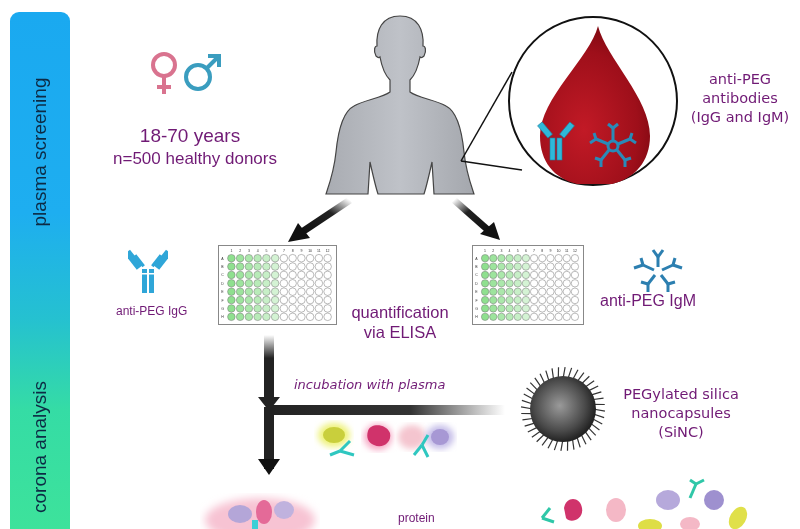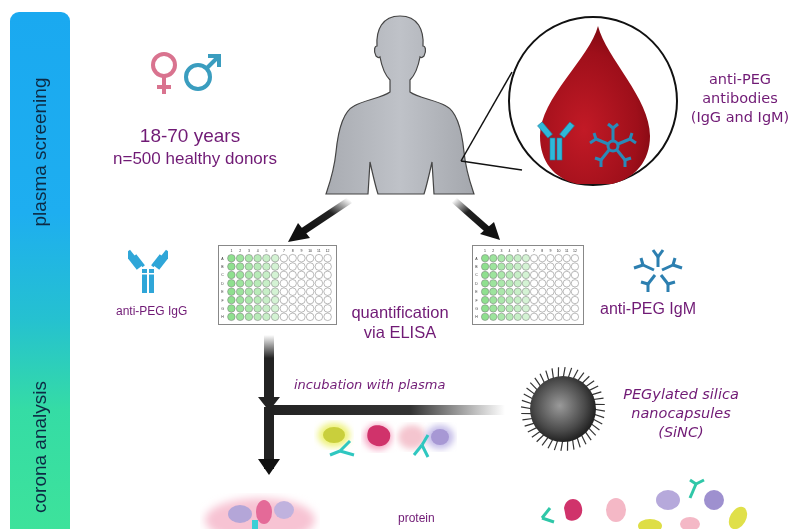--- a/index.html
+++ b/index.html
@@ -399,21 +399,21 @@
       <line x1="17" y1="11" x2="10" y2="13"></line>
       <line x1="10" y1="21" x2="10" y2="13"></line>
     <line x1="-3" y1="4" x2="-10" y2="13"></line>
       <line x1="-17" y1="11" x2="-10" y2="13"></line>
       <line x1="-10" y1="21" x2="-10" y2="13"></line>
     <line x1="-4" y1="-1" x2="-15" y2="-6"></line>
       <line x1="-17" y1="-13" x2="-15" y2="-6"></line>
       <line x1="-24" y1="-3" x2="-15" y2="-6"></line>
   </g>
 </svg>
-<div class="txt" style="left:600px;top:300px;font-size:16px;">anti-PEG IgM</div>
+<div class="txt" style="left:600px;top:292px;font-size:16px;">anti-PEG IgM</div>
 
 <svg class="abs" style="left:255px;top:335px;" width="250" height="150">
   <defs>
     <linearGradient id="vfade" x1="0" y1="0" x2="0" y2="1">
       <stop offset="0" stop-color="#222" stop-opacity="0"></stop>
       <stop offset="0.35" stop-color="#222"></stop>
       <stop offset="1" stop-color="#222"></stop>
     </linearGradient>
     <linearGradient id="hfade" x1="0" y1="0" x2="1" y2="0">
       <stop offset="0" stop-color="#222"></stop>
@@ -499,21 +499,21 @@
       <line x1="60.63355756877419" y1="18.729490168751575" x2="69.35435618570226" y2="10.297585562574483"></line>
       <line x1="64.21320343559643" y1="21.78679656440357" x2="74.14567503655205" y2="14.822936162234747"></line>
       <line x1="67.27050983124842" y1="25.3664424312258" x2="78.17008400143274" y2="20.042099587894267"></line>
       <line x1="69.73019572565103" y1="29.38028500781359" x2="81.32848877538137" y2="25.826562714602975"></line>
       <line x1="71.53169548885461" y1="33.72949016875157" x2="83.54311895071882" y2="32.03389286264883"></line>
       <line x1="72.63065021785413" y1="38.306966048793065" x2="84.75944298259213" y2="38.511244962839264"></line>
     </g>
   <circle cx="43" cy="43" r="33" fill="url(#ncg)"></circle>
 </svg>
 
-<div class="txt center carlito" style="left:614px;top:385px;width:134px;line-height:19px;font-style:italic;">
+<div class="txt center carlito" style="left:614px;top:385px;width:134px;line-height:19px;">
   <div>PEGylated silica</div>
   <div>nanocapsules</div>
   <div>(SiNC)</div>
 </div>
 
 <svg class="abs" style="left:200px;top:490px;" width="120" height="40">
   <defs>
       <filter id="blur2">
         <feGaussianBlur stdDeviation="4"></feGaussianBlur>
       </filter>

